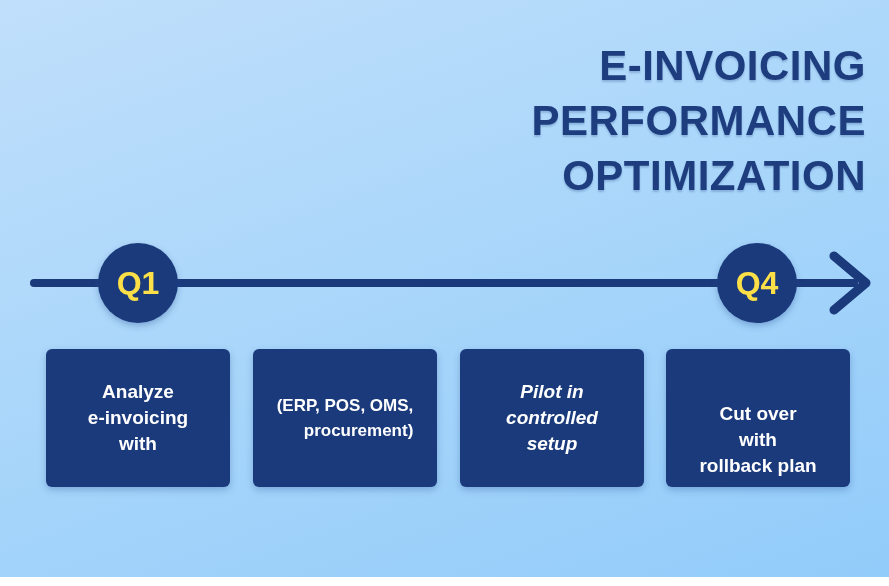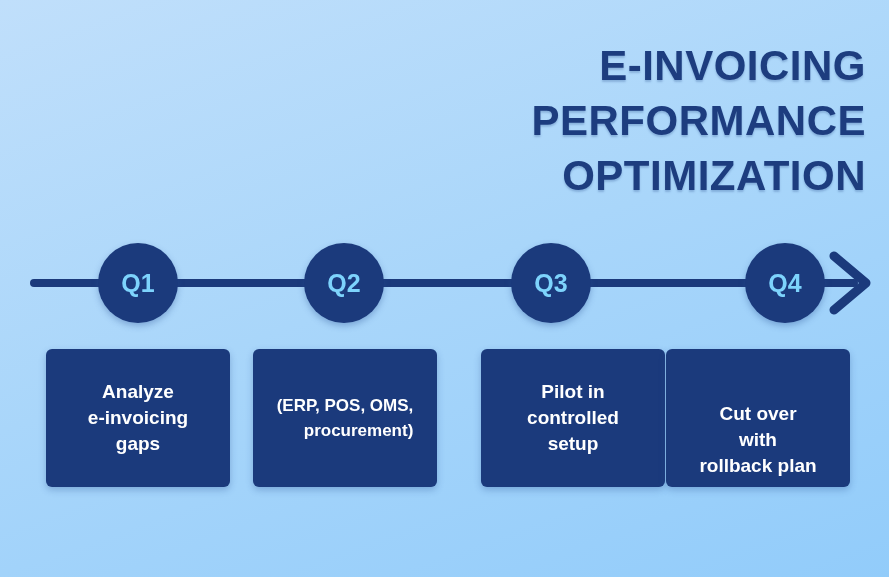--- a/index.html
+++ b/index.html
@@ -56,48 +56,48 @@
     width: 80px;
     height: 80px;
     border-radius: 50%;
     background: #1b3a7c;
     display: flex;
     align-items: center;
     justify-content: center;
     box-shadow: 0 3px 6px rgba(40, 80, 150, 0.35);
   }
   .milestone .q-label {
-    color: #7dd3fc;
-    font-size: 25px;
+    color: #fde047;
+    font-size: 32px;
     font-weight: 700;
   }
   .milestone.q1 { left:  98px; }
   .milestone.q2 { left: 304px; }
   .milestone.q3 { left: 511px; }
-  .milestone.q4 { left: 745px; }
+  .milestone.q4 { left: 717px; }
 
   
   .task-box {
     position: absolute;
     top: 349px;
     width: 184px;
     height: 138px;
     border-radius: 6px;
     background: #1b3a7c;
     display: flex;
     flex-direction: column;
     align-items: center;
     justify-content: center;
     text-align: center;
     padding: 8px 6px;
     box-shadow: 0 3px 7px rgba(40, 80, 150, 0.32);
   }
   .task-box.b1 { left:  46px; }
   .task-box.b2 { left: 253px; }
-  .task-box.b3 { left: 481px; }
+  .task-box.b3 { left: 460px; font-style: italic; }
   .task-box.b4 { left: 666px; justify-content: flex-end; }
 
   .task-text {
     color: #ffffff;
     font-size: 19px;
     font-weight: 700;
     line-height: 26px;
   }
   .task-detail {
     color: #ffffff;
@@ -118,34 +118,28 @@
 
   <div class="timeline-line"></div>
 
   <svg class="arrow-head" viewBox="0 0 48 68">
     <polyline points="8,7 40,34 8,61" fill="none" stroke="#1b3a7c" stroke-width="9" stroke-linecap="round" stroke-linejoin="round"></polyline>
   </svg>
 
   <div class="milestone q1">
     <span class="q-label">Q1</span>
   </div>
-  <div class="milestone q2">
-    <span class="q-label">Q2</span>
-  </div>
-  <div class="milestone q3">
-    <span class="q-label">Q3</span>
-  </div>
   <div class="milestone q4">
     <span class="q-label">Q4</span>
   </div>
 
   <div class="task-box b1">
     <span class="task-text prelines">Analyze
 e-invoicing
-gaps</span>
+with</span>
   </div>
 
   <div class="task-box b2">
     <span class="task-detail prelines">(ERP, POS, OMS,
 procurement)</span>
   </div>
 
   <div class="task-box b3">
     <span class="task-text prelines">Pilot in
 controlled

